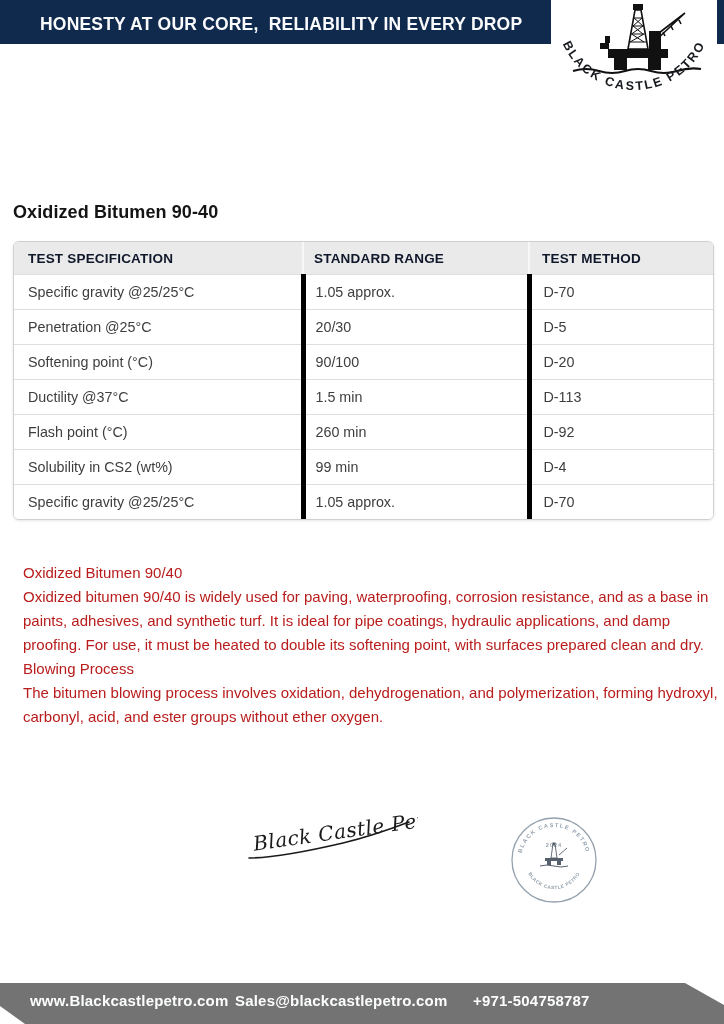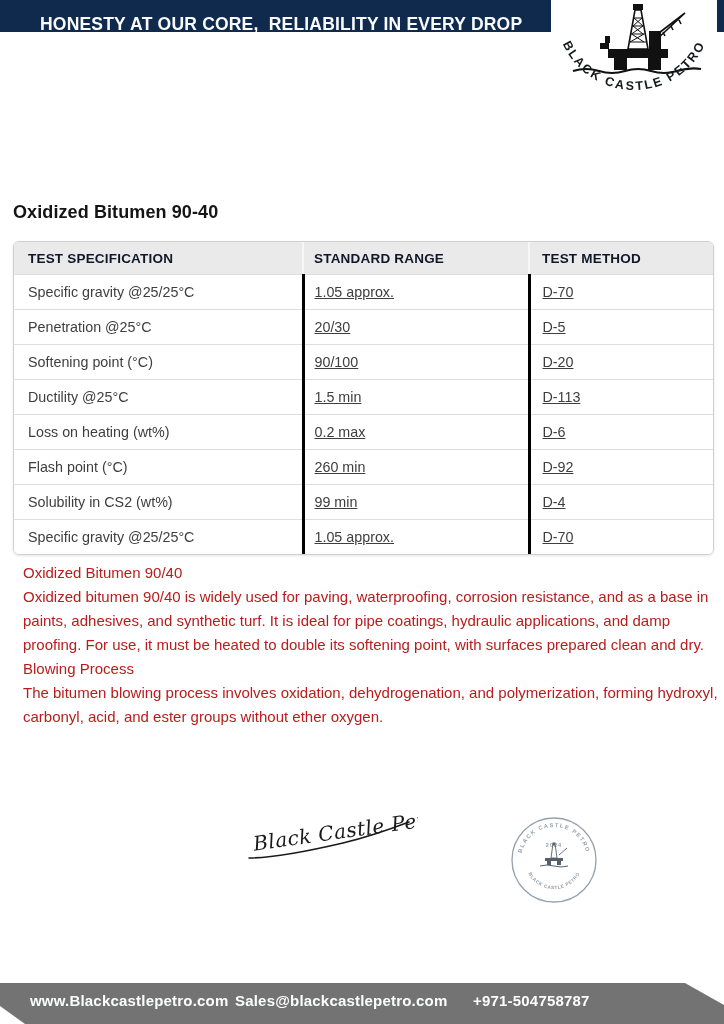--- a/index.html
+++ b/index.html
@@ -2,21 +2,21 @@
 <html><head>
 <meta charset="utf-8">
 <style>
   html,body{margin:0;padding:0;background:#ffffff;}
   .page{
     position:relative;width:724px;height:1024px;background:#ffffff;overflow:hidden;
     font-family:"Liberation Sans",sans-serif;
   }
   
   .top-banner{
-    position:absolute;left:0;top:0;width:724px;height:32px;background:#102A4E;text-align:right;
+    position:absolute;left:0;top:0;width:724px;height:44px;background:#102A4E;text-align:right;
   }
   .top-banner .tagline{
     position:absolute;left:40px;top:0;height:48px;line-height:48px;
     color:#FAFBFD;font-size:17.5px;font-weight:bold;letter-spacing:.2px;white-space:pre;
   }
   .logo-box{
     position:absolute;left:551px;top:0;width:166px;height:138px;background:#ffffff;
   }
   .logo-svg{position:absolute;left:0;top:2px;}
   .logo-tagline{
@@ -41,21 +41,21 @@
     font-size:13.5px;font-weight:bold;color:#0f172a;letter-spacing:.2px;
   }
   table.spec td{
     height:32px;vertical-align:middle;font-size:14.3px;color:#3E3E3E;
     border-top:1px solid #DEDEDE;background:#fff;
   }
   table.spec th:nth-child(1),table.spec td:nth-child(1){padding-left:14px;}
   table.spec th:nth-child(2),table.spec td:nth-child(2){padding-left:10px;}
   table.spec th:nth-child(3),table.spec td:nth-child(3){padding-left:12px;}
   table.spec th:nth-child(2),table.spec th:nth-child(3){border-left:2px solid #F7F7F7;}
-  table.spec td:nth-child(2),table.spec td:nth-child(3){border-left:3px solid #000000;text-decoration:underline;}
+  table.spec td:nth-child(2),table.spec td:nth-child(3){border-left:5px solid #000000;}
   
   .body-text{
     position:absolute;left:23px;top:545px;width:695px;
     font-size:15px;line-height:24px;color:#b91c1c;margin-top:16px;
   }
   .body-text p{margin:0;}
   
   .signature-svg{position:absolute;left:243px;top:796px;}
   .stamp-svg{position:absolute;left:509px;top:815px;}
   
@@ -135,28 +135,23 @@
           <td>Penetration @25°C</td>
           <td>20/30</td>
           <td>D-5</td>
         </tr>
         <tr>
           <td>Softening point (°C)</td>
           <td>90/100</td>
           <td>D-20</td>
         </tr>
         <tr>
-          <td>Ductility @25°C</td>
+          <td>Ductility @37°C</td>
           <td>1.5 min</td>
           <td>D-113</td>
-        </tr>
-        <tr>
-          <td>Loss on heating (wt%)</td>
-          <td>0.2 max</td>
-          <td>D-6</td>
         </tr>
         <tr>
           <td>Flash point (°C)</td>
           <td>260 min</td>
           <td>D-92</td>
         </tr>
         <tr>
           <td>Solubility in CS2 (wt%)</td>
           <td>99 min</td>
           <td>D-4</td>

